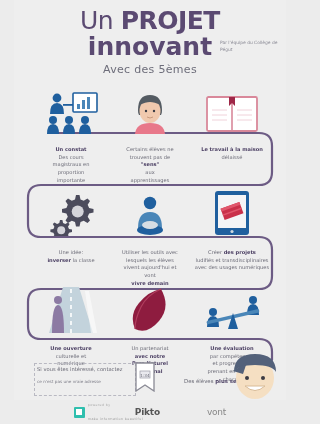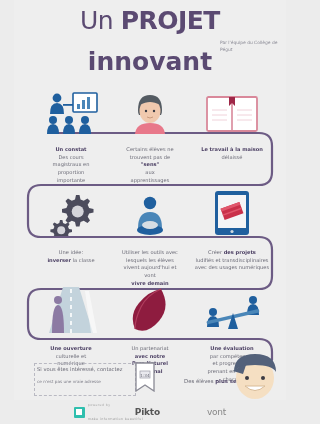--- a/index.html
+++ b/index.html
@@ -13,21 +13,21 @@
     position:absolute;left:14px;top:0;width:272px;height:400px;
     background:#eeeeee;
   }
   
   .header{position:absolute;left:0;top:8px;width:272px;text-align:center;}
   .title-1{
     font-size:25px;font-weight:bold;color:#5b4a72;letter-spacing:-.5px;line-height:1;
   }
   .title-1 .light{font-weight:normal;}
   .title-2{
-    font-size:25px;font-weight:bold;color:#5b4a72;line-height:1.05;margin-top:16px;
+    font-size:25px;font-weight:bold;color:#5b4a72;line-height:1.05;margin-top:1px;
   }
   .title-3{
     font-size:11px;color:#6d6d7a;margin-top:3px;letter-spacing:.3px;
   }
   .byline{
     position:absolute;right:6px;top:40px;width:60px;text-align:left;
     font-size:4.4px;line-height:1.5;color:#8a8a95;
   }
   
   .path{position:absolute;left:0;top:0;width:272px;height:400px;pointer-events:none;}
@@ -75,20 +75,21 @@
 
 <div class="poster">
 
   <svg class="path" viewBox="0 0 272 400">
     <path d="M36,133 L245,133 Q258,133 258,146 L258,172 Q258,185 245,185 L27,185 Q14,185 14,198 L14,224 Q14,237 27,237 L245,237 Q258,237 258,250 L258,276 Q258,289 245,289 L27,289 Q14,289 14,302 L14,326 Q14,339 27,339 L245,339 Q258,339 258,352 L258,360" fill="none" stroke="#6c5b84" stroke-width="2.2" stroke-linecap="round"></path>
   </svg>
 
   <div class="header">
     <div class="title-1"><span class="light">Un </span><span>PROJET</span></div>
     <div class="title-2">innovant</div>
+    <div class="title-3">Avec des 5èmes</div>
   </div>
   <div class="byline">Par l'équipe du Collège de Pégut</div>
 
   <div class="row" style="top:88px;">
 
     <div class="cell" style="left:16px;width:82px;">
       <div class="ic-wrap">
         <svg width="56" height="42" viewBox="0 0 56 42">
           <circle cx="14" cy="6" r="4.4" fill="#1f5f9e"></circle>
           <path d="M7,22 q0,-11 7,-11 q7,0 7,11 z" fill="#1f5f9e"></path>

